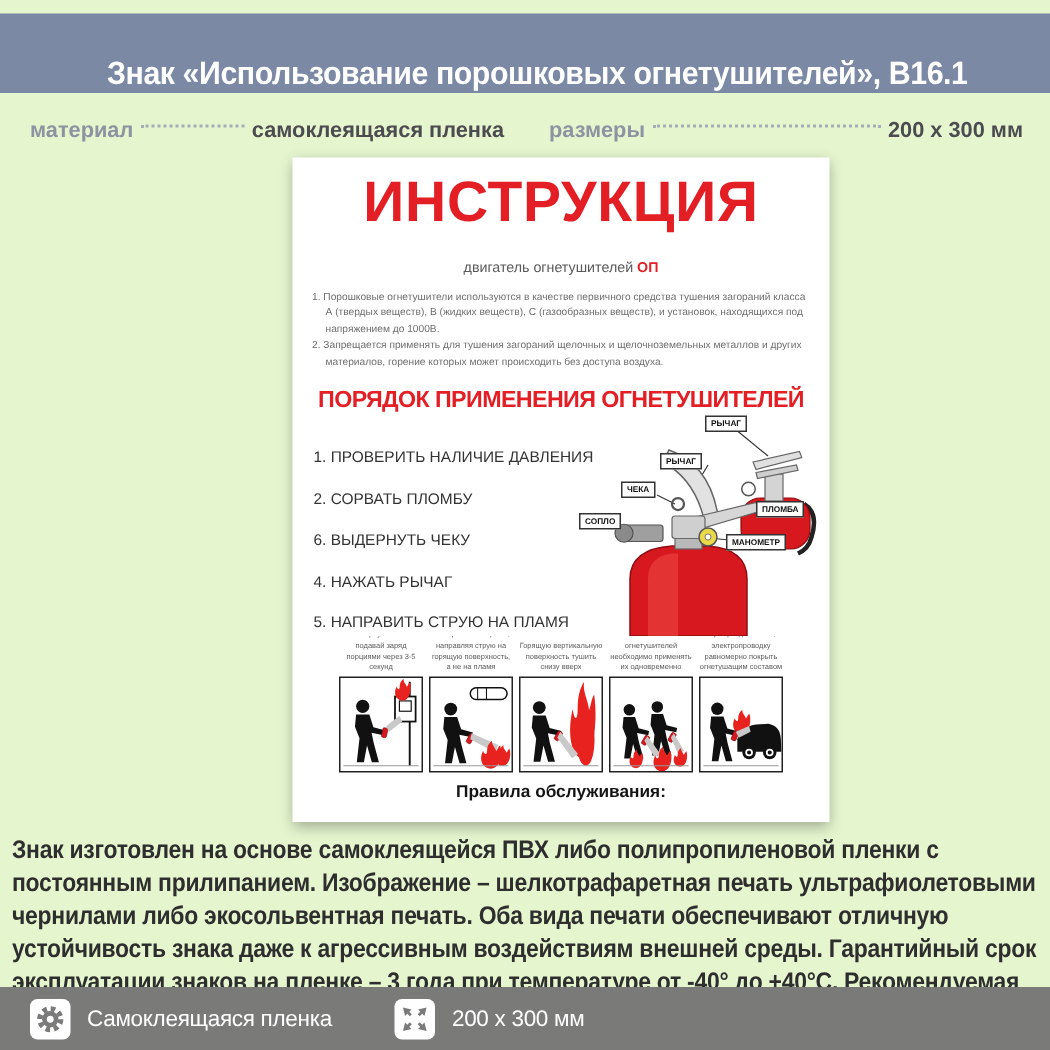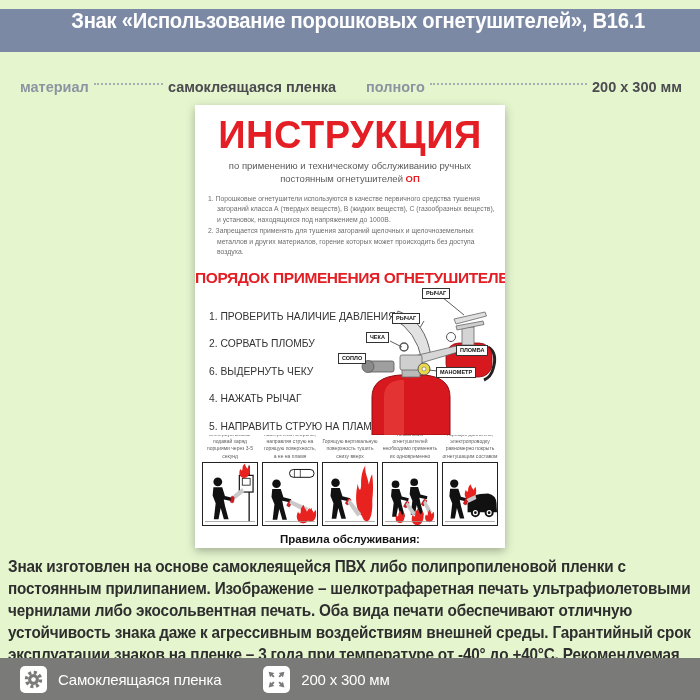--- a/index.html
+++ b/index.html
@@ -4,39 +4,39 @@
 <style>
   * { box-sizing: border-box; }
   html, body { margin:0; padding:0; }
   body {
     width:700px; height:700px; position:relative; overflow:hidden;
     background:#e5f6cf;
     font-family:"Liberation Sans", sans-serif;
   }
   
   .header-bar {
-    position:absolute; top:9px; left:0; right:0; height:43px;
-    background:#7b89a5; display:flex; align-items:flex-start; justify-content:center;padding-left:16px;
+    position:absolute; top:9px; left:0; right:0; height:53px;
+    background:#7b89a5; display:flex; align-items:flex-end; justify-content:center;padding-left:16px;
   }
   .header-title {
     color:#ffffff; font-size:21.5px; font-weight:bold; letter-spacing:-0.3px; margin:0;
     transform:scaleX(0.94); transform-origin:center;
   }
   
   .specs-row {
     position:absolute; top:79px; left:20px; right:18px;
     display:flex; gap:30px;
   }
   .spec { flex:1; display:flex; align-items:center; font-size:14.5px; font-weight:bold; }
   .spec-label { color:#8d93a1; white-space:nowrap; }
   .spec-dots { flex:1; border-bottom:2px dotted #a7adb6; margin:0 5px; transform:translateY(-3px); }
   .spec-value { color:#4b4b50; white-space:nowrap; }
   
   .poster {
-    position:absolute; left:195px; top:105px; width:310px; height:443px;
+    position:absolute; left:195px; top:105px; width:358px; height:443px;
     background:#ffffff; box-shadow:0 3px 9px rgba(0,0,0,0.30);
     overflow:hidden;
   }
   .poster-title {
     margin-top:11px; text-align:center; color:#e31e24; font-weight:bold;
     font-size:38px; line-height:1; letter-spacing:0.5px;
   }
   .poster-subtitle {
     text-align:center; font-size:9.5px; color:#5a5a5a; margin-top:5px; line-height:1.4;
   }
@@ -110,31 +110,31 @@
     <h1 class="header-title">Знак «Использование порошковых огнетушителей», В16.1</h1>
   </div>
 
   <div class="specs-row">
     <div class="spec">
       <span class="spec-label">материал</span>
       <span class="spec-dots"></span>
       <span class="spec-value">самоклеящаяся пленка</span>
     </div>
     <div class="spec">
-      <span class="spec-label">полного</span>
+      <span class="spec-label">размеры</span>
       <span class="spec-dots"></span>
       <span class="spec-value">200 x 300 мм</span>
     </div>
   </div>
 
   <div class="poster">
     <div class="poster-title">ИНСТРУКЦИЯ</div>
     <div class="poster-subtitle">
-      <span>по применению и техническому обслуживанию ручных</span><br>
-      <span>постоянным огнетушителей</span>
+      <br>
+      <span>двигатель огнетушителей</span>
       <span class="hl">ОП</span>
     </div>
 
     <div class="intro-list">
       <div class="intro-item">1. Порошковые огнетушители используются в качестве первичного средства тушения загораний класса А (твердых веществ), В (жидких веществ), С (газообразных веществ), и установок, находящихся под напряжением до 1000В.</div>
       <div class="intro-item">2. Запрещается применять для тушения загораний щелочных и щелочноземельных металлов и других материалов, горение которых может происходить без доступа воздуха.</div>
     </div>
 
     <div class="order-heading">ПОРЯДОК ПРИМЕНЕНИЯ ОГНЕТУШИТЕЛЕЙ</div>
 

